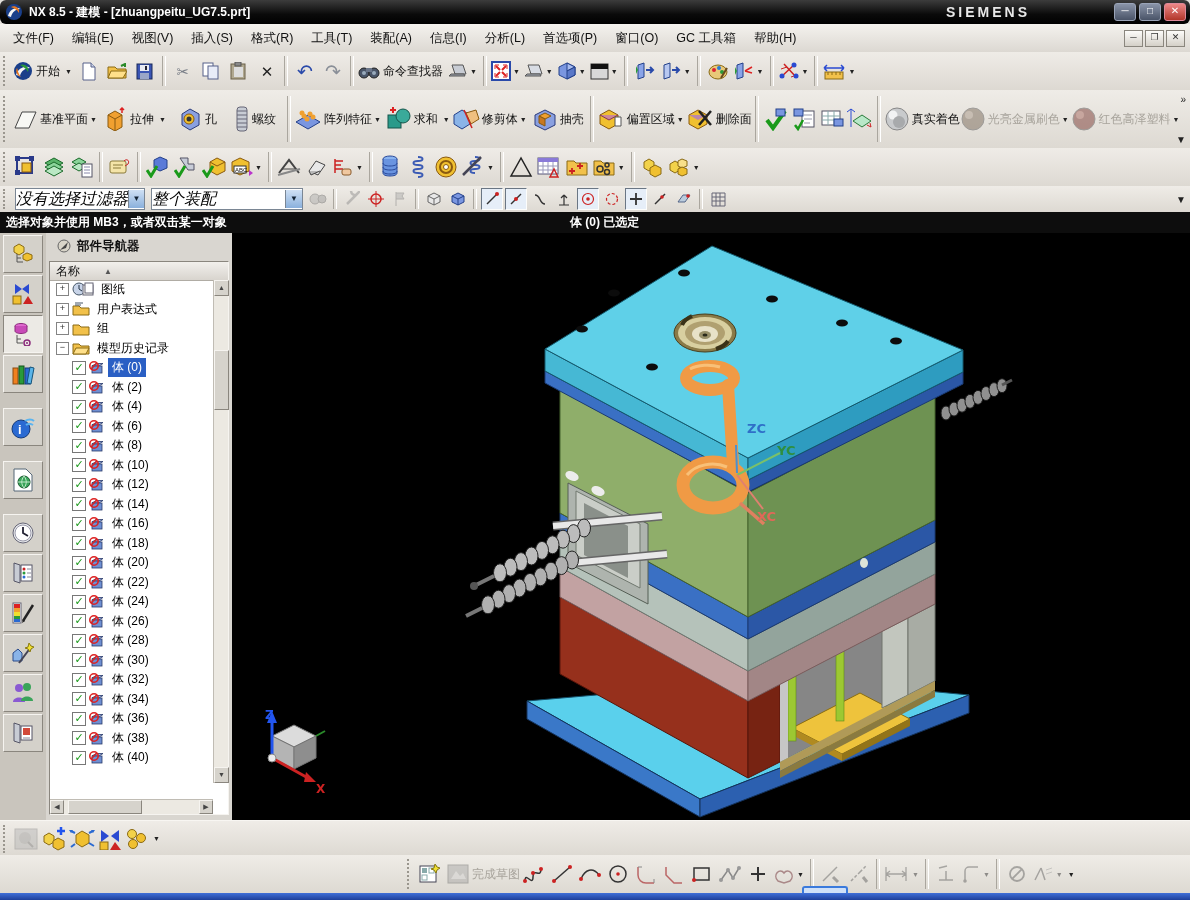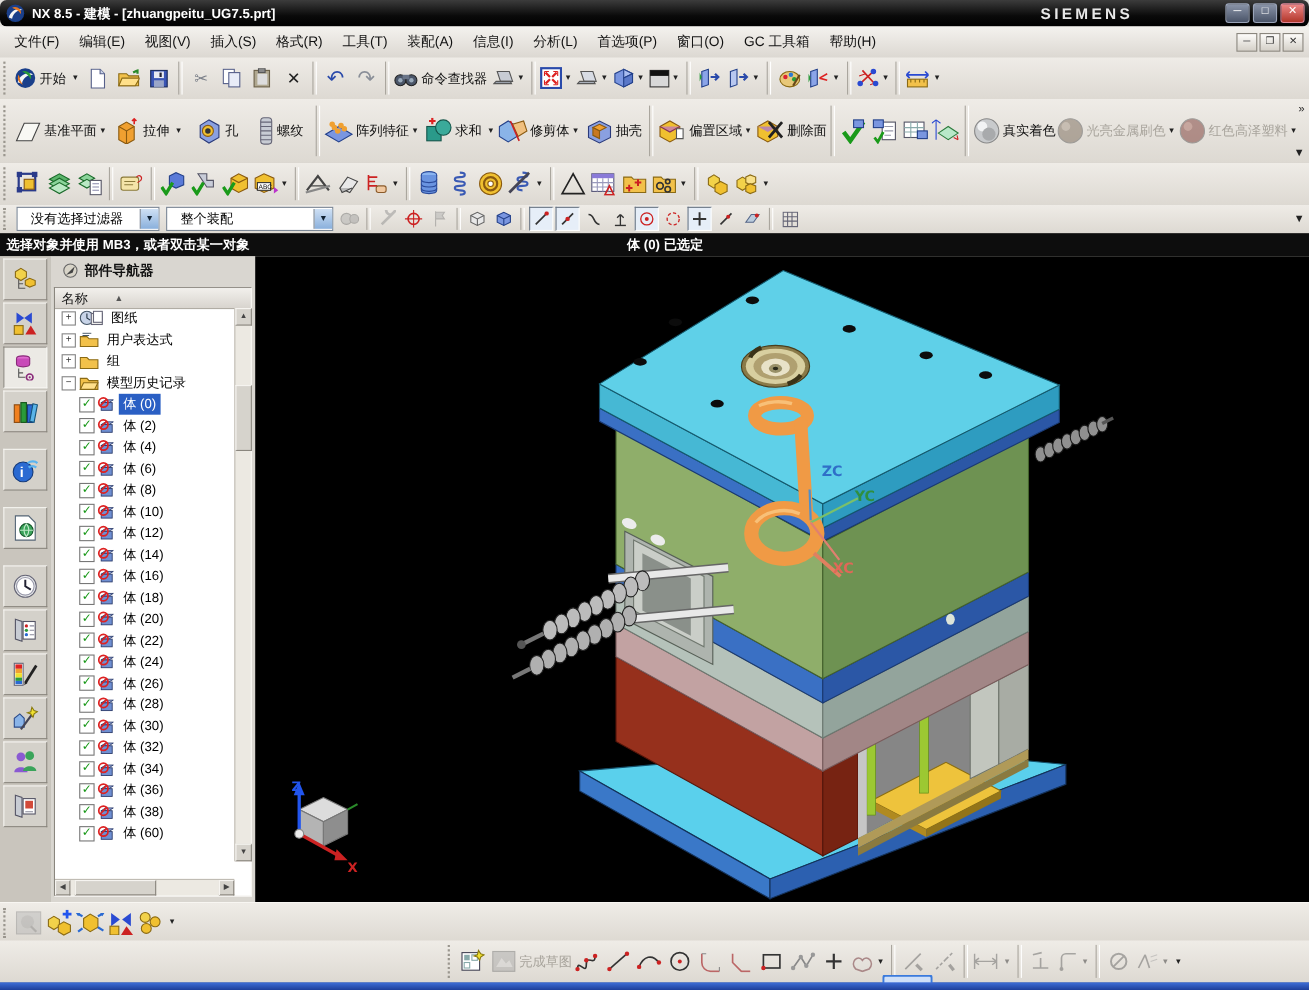--- a/index.html
+++ b/index.html
@@ -34,21 +34,21 @@
   .startlbl,.findlbl{font-size:12px;color:#111;margin:0 3px;white-space:nowrap;}
   .fb{display:flex;flex-direction:row;align-items:center;justify-content:center;min-width:58px;height:52px;
       font-size:12px;color:#111;gap:2px;white-space:nowrap;}
   .fb .cap{line-height:12px;text-align:center;}
   .fb.dis{color:#a8a49c;}
   .tgl{width:20px;height:20px;display:flex;align-items:center;justify-content:center;margin:0 1px;
        border:1px solid transparent;}
   .tgl.on{border:1px solid #7a8a9c;border-color:#6a7684 #fdfdfb #fdfdfb #6a7684;background:#e6eef8;}
   .ovf{position:absolute;right:4px;font-size:10px;color:#222;}
   .combo{height:20px;background:#fff;border:1px solid #7a8694;display:flex;align-items:center;margin:0 3px;}
-  .combo .cv{font-size:12px;padding:0 12px;white-space:nowrap;flex:1;}
+  .combo .cv{font-size:16px;padding:0 0;white-space:nowrap;flex:1;font-style:italic;}
   .combo .cb{width:16px;height:18px;background:linear-gradient(#cfe0f4,#8ab0dc);border-left:1px solid #7a8694;
              color:#123;font-size:8px;line-height:18px;text-align:center;}
   
   #prompt{left:0;top:212px;width:1190px;height:21px;background:#0d0d0d;color:#fff;display:flex;align-items:center;}
   #prompt .pm{font-size:12px;font-weight:bold;margin-left:6px;}
   #prompt .ps{position:absolute;left:570px;font-size:12px;font-weight:bold;}
   
   #rstrip{left:0;top:233px;width:46px;height:587px;background:#c9c5bd;border-right:1px solid #a8a49c;}
   .rb{width:38px;height:36px;margin:2px auto 1px auto;background:#d4d1ca;border:1px solid;
       border-color:#f6f4f0 #8a867e #8a867e #f6f4f0;display:flex;align-items:center;justify-content:center;}
@@ -1145,21 +1145,21 @@
     <span class="tind"></span>
     <span class="chk">✓</span>
     <span class="bicon">
                 <svg width="18" height="15" viewBox="0 0 18 15">
                   <path d="M4 6l4-2.5h7L11 6z" fill="#9db4e8" stroke="#2a3a6a" stroke-width="0.8"></path>
                   <rect x="4" y="6" width="10" height="7" fill="#6f8fd2" stroke="#2a3a6a" stroke-width="0.8"></rect>
                   <circle cx="6" cy="6" r="4.2" fill="none" stroke="#d22" stroke-width="1.6"></circle>
                   <line x1="3" y1="9" x2="9" y2="3" stroke="#d22" stroke-width="1.6"></line>
                 </svg>
               </span>
-    <span class="lbl">体 (60)</span>
+    <span class="lbl">体 (40)</span>
   </div>
           </div>
       </div>
       <div class="vsb">
         <div class="sbb" style="position:absolute;top:0">▲</div>
         <div class="vth"></div>
         <div class="sbb" style="position:absolute;bottom:0">▼</div>
       </div>
       <div class="hsb">
         <div class="sbb" style="width:12px;height:12px;line-height:11px">◀</div>

